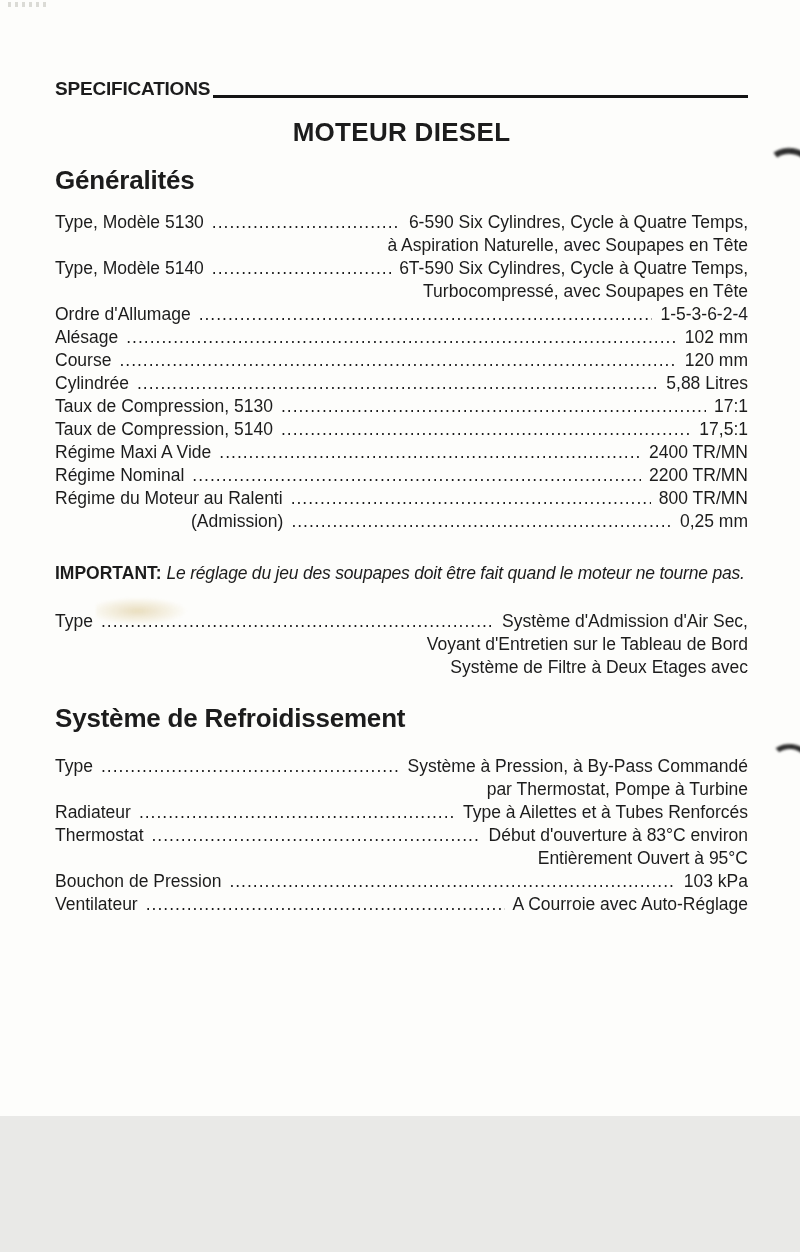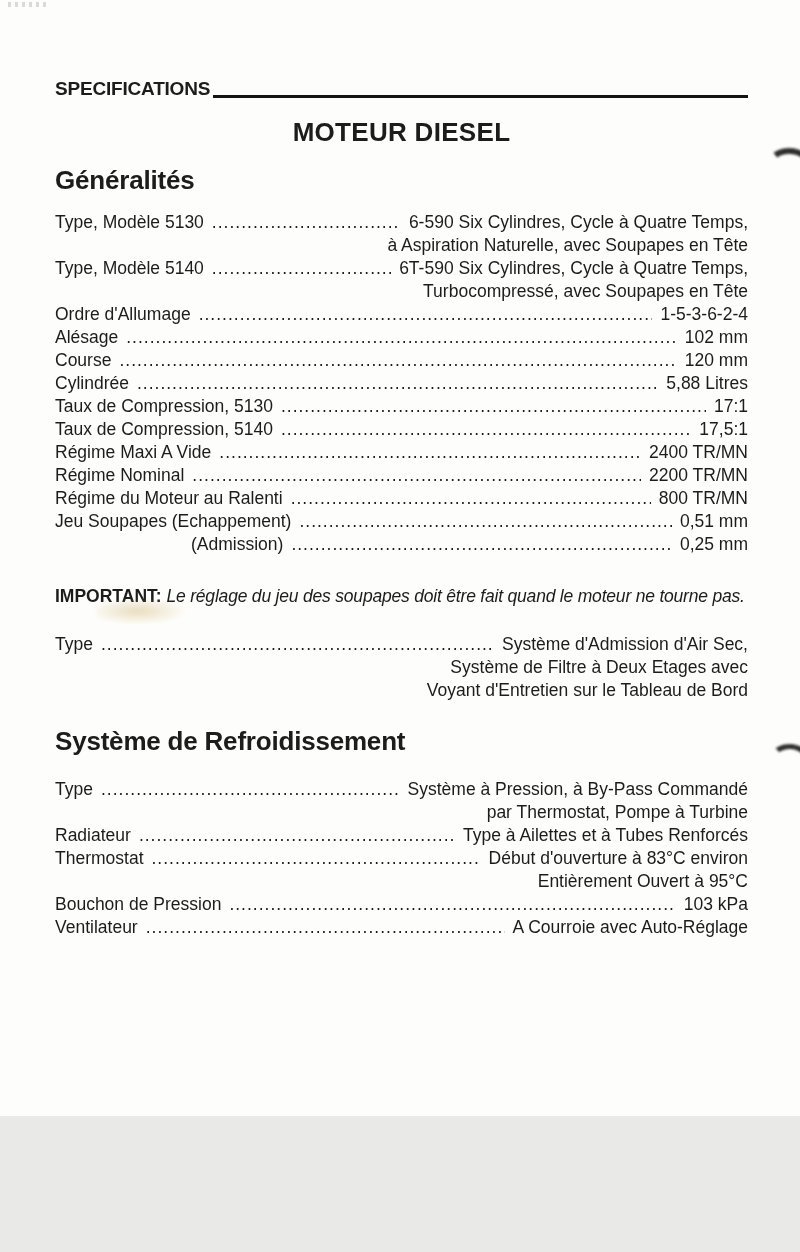--- a/index.html
+++ b/index.html
@@ -172,47 +172,42 @@
       <span class="leader"></span>
       <span class="spec-value">2200 TR/MN</span>
     </div>
 
     <div class="spec-row">
       <span class="spec-label">Régime du Moteur au Ralenti</span>
       <span class="leader"></span>
       <span class="spec-value">800 TR/MN</span>
     </div>
 
-    <div class="spec-row">
-      <span class="spec-label">Jeu Soupapes (Echappement)</span>
-      <span class="leader"></span>
-      <span class="spec-value">0,51 mm</span>
-    </div>
 
     <div class="spec-row indent">
       <span class="spec-label">(Admission)</span>
       <span class="leader"></span>
       <span class="spec-value">0,25 mm</span>
     </div>
   </div>
 
   <p class="note">
     <strong>IMPORTANT:</strong>
     <em>Le réglage du jeu des soupapes doit être fait quand le moteur ne tourne pas.</em>
   </p>
 
 
   <div class="rows rows-air">
     <div class="spec-row">
       <span class="spec-label">Type</span>
       <span class="leader"></span>
       <span class="spec-value">Système d'Admission d'Air Sec,</span>
     </div>
+    <div class="spec-cont">Voyant d'Entretien sur le Tableau de Bord</div>
     <div class="spec-cont">Système de Filtre à Deux Etages avec</div>
-    <div class="spec-cont">Voyant d'Entretien sur le Tableau de Bord</div>
   </div>
 
   <h2 class="section-heading h-cool">Système de Refroidissement</h2>
 
   <div class="rows rows-cool">
     <div class="spec-row">
       <span class="spec-label">Type</span>
       <span class="leader"></span>
       <span class="spec-value">Système à Pression, à By-Pass Commandé</span>
     </div>

